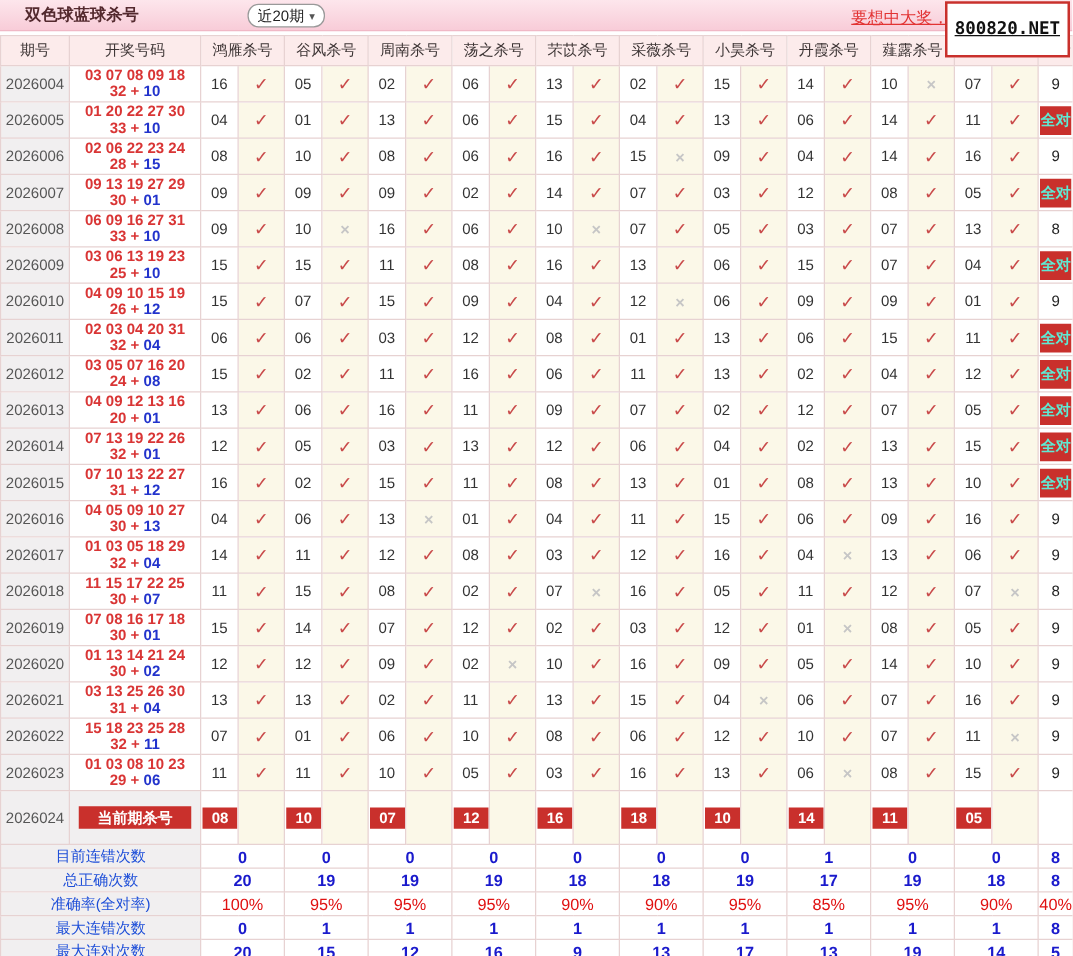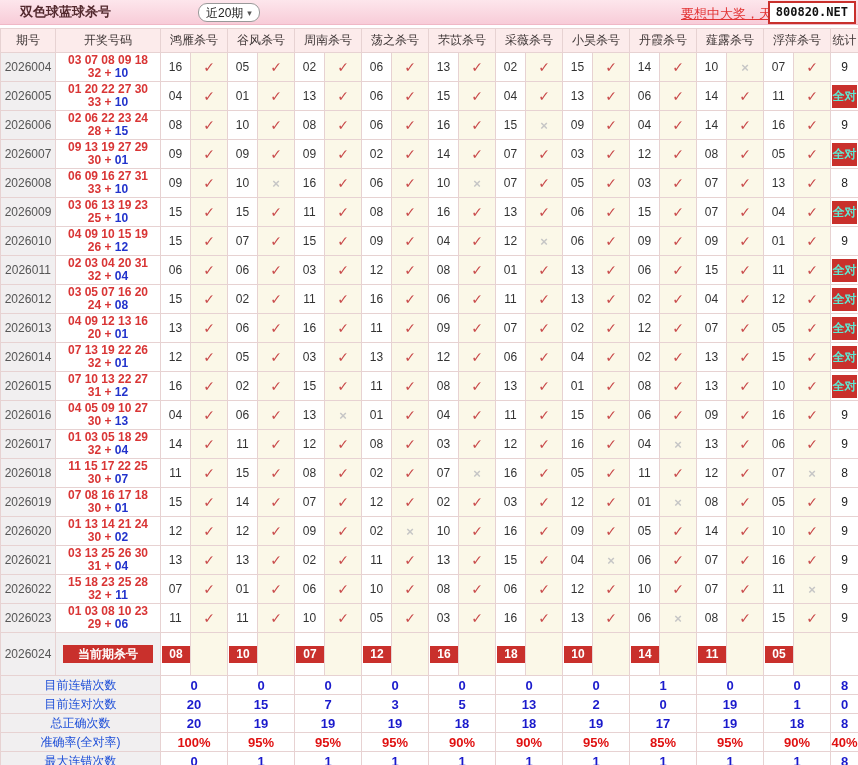--- a/index.html
+++ b/index.html
@@ -5,42 +5,42 @@
   * { margin:0; padding:0; box-sizing:border-box; }
   body { background:#fff; }
   .page { width:858px; height:765px; position:relative; font-family:"Liberation Sans","DejaVu Sans",sans-serif; background:#fff; overflow:hidden; }
 
   
   .topbar { height:25px; background:linear-gradient(#fde6ec,#f8ccd8); border-bottom:1px solid #f0b8c6; position:relative; display:flex; align-items:center; }
   .title { font-size:13px; font-weight:bold; color:#53292e; margin-left:20px; }
   .range-select { position:absolute; left:198px; top:3px; height:19px; background:#fff; border:1px solid #999; border-radius:9px; font-size:12px; color:#222; padding:1px 7px 0 7px; display:flex; align-items:center; gap:4px; cursor:pointer; }
   .range-select .caret { font-size:9px; color:#555; }
   .promo { position:absolute; right:86px; top:5px; color:#e23333; font-size:13px; text-decoration:underline; white-space:nowrap; cursor:pointer; }
-  .domain-box { position:absolute; right:2px; top:1px; background:#fff; border:2px solid #c9302c; color:#111; font-family:"DejaVu Sans Mono","Liberation Mono",monospace; font-weight:bold; font-size:12px; line-height:17px; padding:1px 6px; z-index:3; cursor:pointer; }
+  .domain-box { position:absolute; right:2px; top:1px; background:#fff; border:2px solid #c9302c; color:#111; font-family:"DejaVu Sans Mono","Liberation Mono",monospace; font-weight:bold; font-size:14px; line-height:17px; padding:12px 6px; z-index:3; cursor:pointer;text-decoration:underline; }
 
   
   table { border-collapse:collapse; table-layout:fixed; width:858px; margin-top:3px; font-size:12px; }
   th, td { border:1px solid #e7d2d2; text-align:center; padding:0; overflow:hidden; white-space:nowrap; }
   th { background:#fcebeb; color:#3d3535; font-weight:normal; height:24px; font-size:12px; }
   .drow td { height:29px; }
   td.period { background:#f1eff0; color:#555; }
   td.numbers { color:#d93535; font-weight:bold; line-height:13px; }
   td.numbers .blue { color:#2233cc; }
   td.num { background:#fff; color:#333; }
   td.mark { background:#fbf8e8; color:#c94b4b; font-size:14px; font-weight:bold; }
   td.mark.x { color:#c6c6c6; font-size:13px; }
   td.stat { color:#222; background:#fff; }
   .full-badge { display:block; margin:2px 1px; background:#c9302c; color:#5eead4; font-weight:bold; line-height:23px; font-size:12px; }
   .crow td { height:22px; }
   .cur-label { display:block; margin:12px 7px; background:#c9302c; color:#fff; font-weight:bold; line-height:18px; font-size:12px; }
   .kill-badge { display:block; margin:2px 0 2px 1px; background:#c9302c; color:#fff; font-weight:bold; line-height:17px; font-size:12px; }
   .srow td { height:19px; }
   td.sum-label { background:#f1eff0; color:#1d4ed8; font-size:12px; }
   .v-blue { color:#1a1acc; font-weight:bold; font-size:13px; background:#fff; }
-  .v-red { color:#e01111; font-weight:bold; font-size:13px; background:#fff; }
+  .v-red { color:#e01111; font-weight:normal; font-size:13px; background:#fff; }
 </style>
 </head>
 <body>
 
 <div class="page">
   <div class="topbar">
     <span class="title">双色球蓝球杀号</span>
     <span class="range-select">
       <span>近20期</span>
       <span class="caret">▾</span>
@@ -722,34 +722,20 @@
           <td colspan="2" class="v-blue">0</td>
           <td colspan="2" class="v-blue">0</td>
           <td colspan="2" class="v-blue">0</td>
           <td colspan="2" class="v-blue">0</td>
           <td colspan="2" class="v-blue">1</td>
           <td colspan="2" class="v-blue">0</td>
           <td colspan="2" class="v-blue">0</td>
           <td class="v-blue">8</td>
         </tr>
         <tr class="srow">
-          <td colspan="2" class="sum-label">目前连对次数</td>
-          <td colspan="2" class="v-blue">20</td>
-          <td colspan="2" class="v-blue">15</td>
-          <td colspan="2" class="v-blue">7</td>
-          <td colspan="2" class="v-blue">3</td>
-          <td colspan="2" class="v-blue">5</td>
-          <td colspan="2" class="v-blue">13</td>
-          <td colspan="2" class="v-blue">2</td>
-          <td colspan="2" class="v-blue">0</td>
-          <td colspan="2" class="v-blue">19</td>
-          <td colspan="2" class="v-blue">1</td>
-          <td class="v-blue">0</td>
-        </tr>
-        <tr class="srow">
           <td colspan="2" class="sum-label">总正确次数</td>
           <td colspan="2" class="v-blue">20</td>
           <td colspan="2" class="v-blue">19</td>
           <td colspan="2" class="v-blue">19</td>
           <td colspan="2" class="v-blue">19</td>
           <td colspan="2" class="v-blue">18</td>
           <td colspan="2" class="v-blue">18</td>
           <td colspan="2" class="v-blue">19</td>
           <td colspan="2" class="v-blue">17</td>
           <td colspan="2" class="v-blue">19</td>

